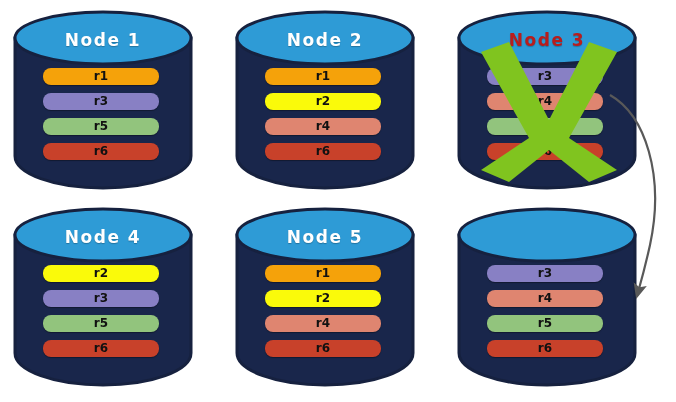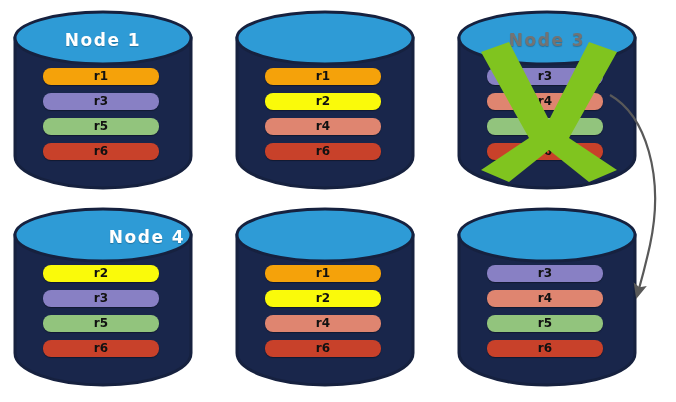--- a/index.html
+++ b/index.html
@@ -115,20 +115,21 @@
         <span class="bar-label">r6</span>
       </div>
     </div>
   </div>
 
   <div class="node" style="left:235px; top:8px;">
     <svg viewBox="0 0 180 181">
       <path d="M2,30 L2,148 A88,32 0 0 0 178,148 L178,30 Z" fill="#19264B" stroke="#16213f" stroke-width="3"></path>
       <ellipse cx="90" cy="30" rx="88" ry="26" fill="#2E9BD6" stroke="#16213f" stroke-width="3"></ellipse>
     </svg>
+    <div class="node-label" style="color: rgb(255, 255, 255);">Node  2</div>
     <div class="bars">
       <div class="bar" style="background-color: rgb(245, 162, 10);">
         <span class="bar-label">r1</span>
       </div>
       <div class="bar" style="background-color: rgb(250, 250, 10);">
         <span class="bar-label">r2</span>
       </div>
       <div class="bar" style="background-color: rgb(223, 133, 112);">
         <span class="bar-label">r4</span>
       </div>
@@ -136,21 +137,21 @@
         <span class="bar-label">r6</span>
       </div>
     </div>
   </div>
 
   <div class="node" style="left:457px; top:8px;">
     <svg viewBox="0 0 180 181">
       <path d="M2,30 L2,148 A88,32 0 0 0 178,148 L178,30 Z" fill="#19264B" stroke="#16213f" stroke-width="3"></path>
       <ellipse cx="90" cy="30" rx="88" ry="26" fill="#2E9BD6" stroke="#16213f" stroke-width="3"></ellipse>
     </svg>
-    <div class="node-label" style="color: #737373;">Node  3</div>
+    <div class="node-label" style="color: #b91c1c;">Node  3</div>
     <div class="bars">
       <div class="bar" style="background-color: rgb(136, 128, 196);">
         <span class="bar-label">r3</span>
       </div>
       <div class="bar" style="background-color: rgb(223, 133, 112);">
         <span class="bar-label">r4</span>
       </div>
       <div class="bar" style="background-color: rgb(146, 196, 125);">
         <span class="bar-label">r5</span>
       </div>
@@ -163,21 +164,21 @@
         <path d="M24,44 L52,34 L92,112 L132,34 L160,44 L112,130 L160,162 L132,174 L92,142 L52,174 L24,162 L72,130 Z" fill="#80C41F"></path>
       </g>
     </svg>
   </div>
 
   <div class="node" style="left:13px; top:205px;">
     <svg viewBox="0 0 180 181">
       <path d="M2,30 L2,148 A88,32 0 0 0 178,148 L178,30 Z" fill="#19264B" stroke="#16213f" stroke-width="3"></path>
       <ellipse cx="90" cy="30" rx="88" ry="26" fill="#2E9BD6" stroke="#16213f" stroke-width="3"></ellipse>
     </svg>
-    <div class="node-label" style="color: rgb(255, 255, 255); padding-left: 44px;">Node  4</div>
+    <div class="node-label" style="color: rgb(255, 255, 255);">Node  4</div>
     <div class="bars">
       <div class="bar" style="background-color: rgb(250, 250, 10);">
         <span class="bar-label">r2</span>
       </div>
       <div class="bar" style="background-color: rgb(136, 128, 196);">
         <span class="bar-label">r3</span>
       </div>
       <div class="bar" style="background-color: rgb(146, 196, 125);">
         <span class="bar-label">r5</span>
       </div>
@@ -185,20 +186,21 @@
         <span class="bar-label">r6</span>
       </div>
     </div>
   </div>
 
   <div class="node" style="left:235px; top:205px;">
     <svg viewBox="0 0 180 181">
       <path d="M2,30 L2,148 A88,32 0 0 0 178,148 L178,30 Z" fill="#19264B" stroke="#16213f" stroke-width="3"></path>
       <ellipse cx="90" cy="30" rx="88" ry="26" fill="#2E9BD6" stroke="#16213f" stroke-width="3"></ellipse>
     </svg>
+    <div class="node-label" style="color: rgb(255, 255, 255);">Node  5</div>
     <div class="bars">
       <div class="bar" style="background-color: rgb(245, 162, 10);">
         <span class="bar-label">r1</span>
       </div>
       <div class="bar" style="background-color: rgb(250, 250, 10);">
         <span class="bar-label">r2</span>
       </div>
       <div class="bar" style="background-color: rgb(223, 133, 112);">
         <span class="bar-label">r4</span>
       </div>

